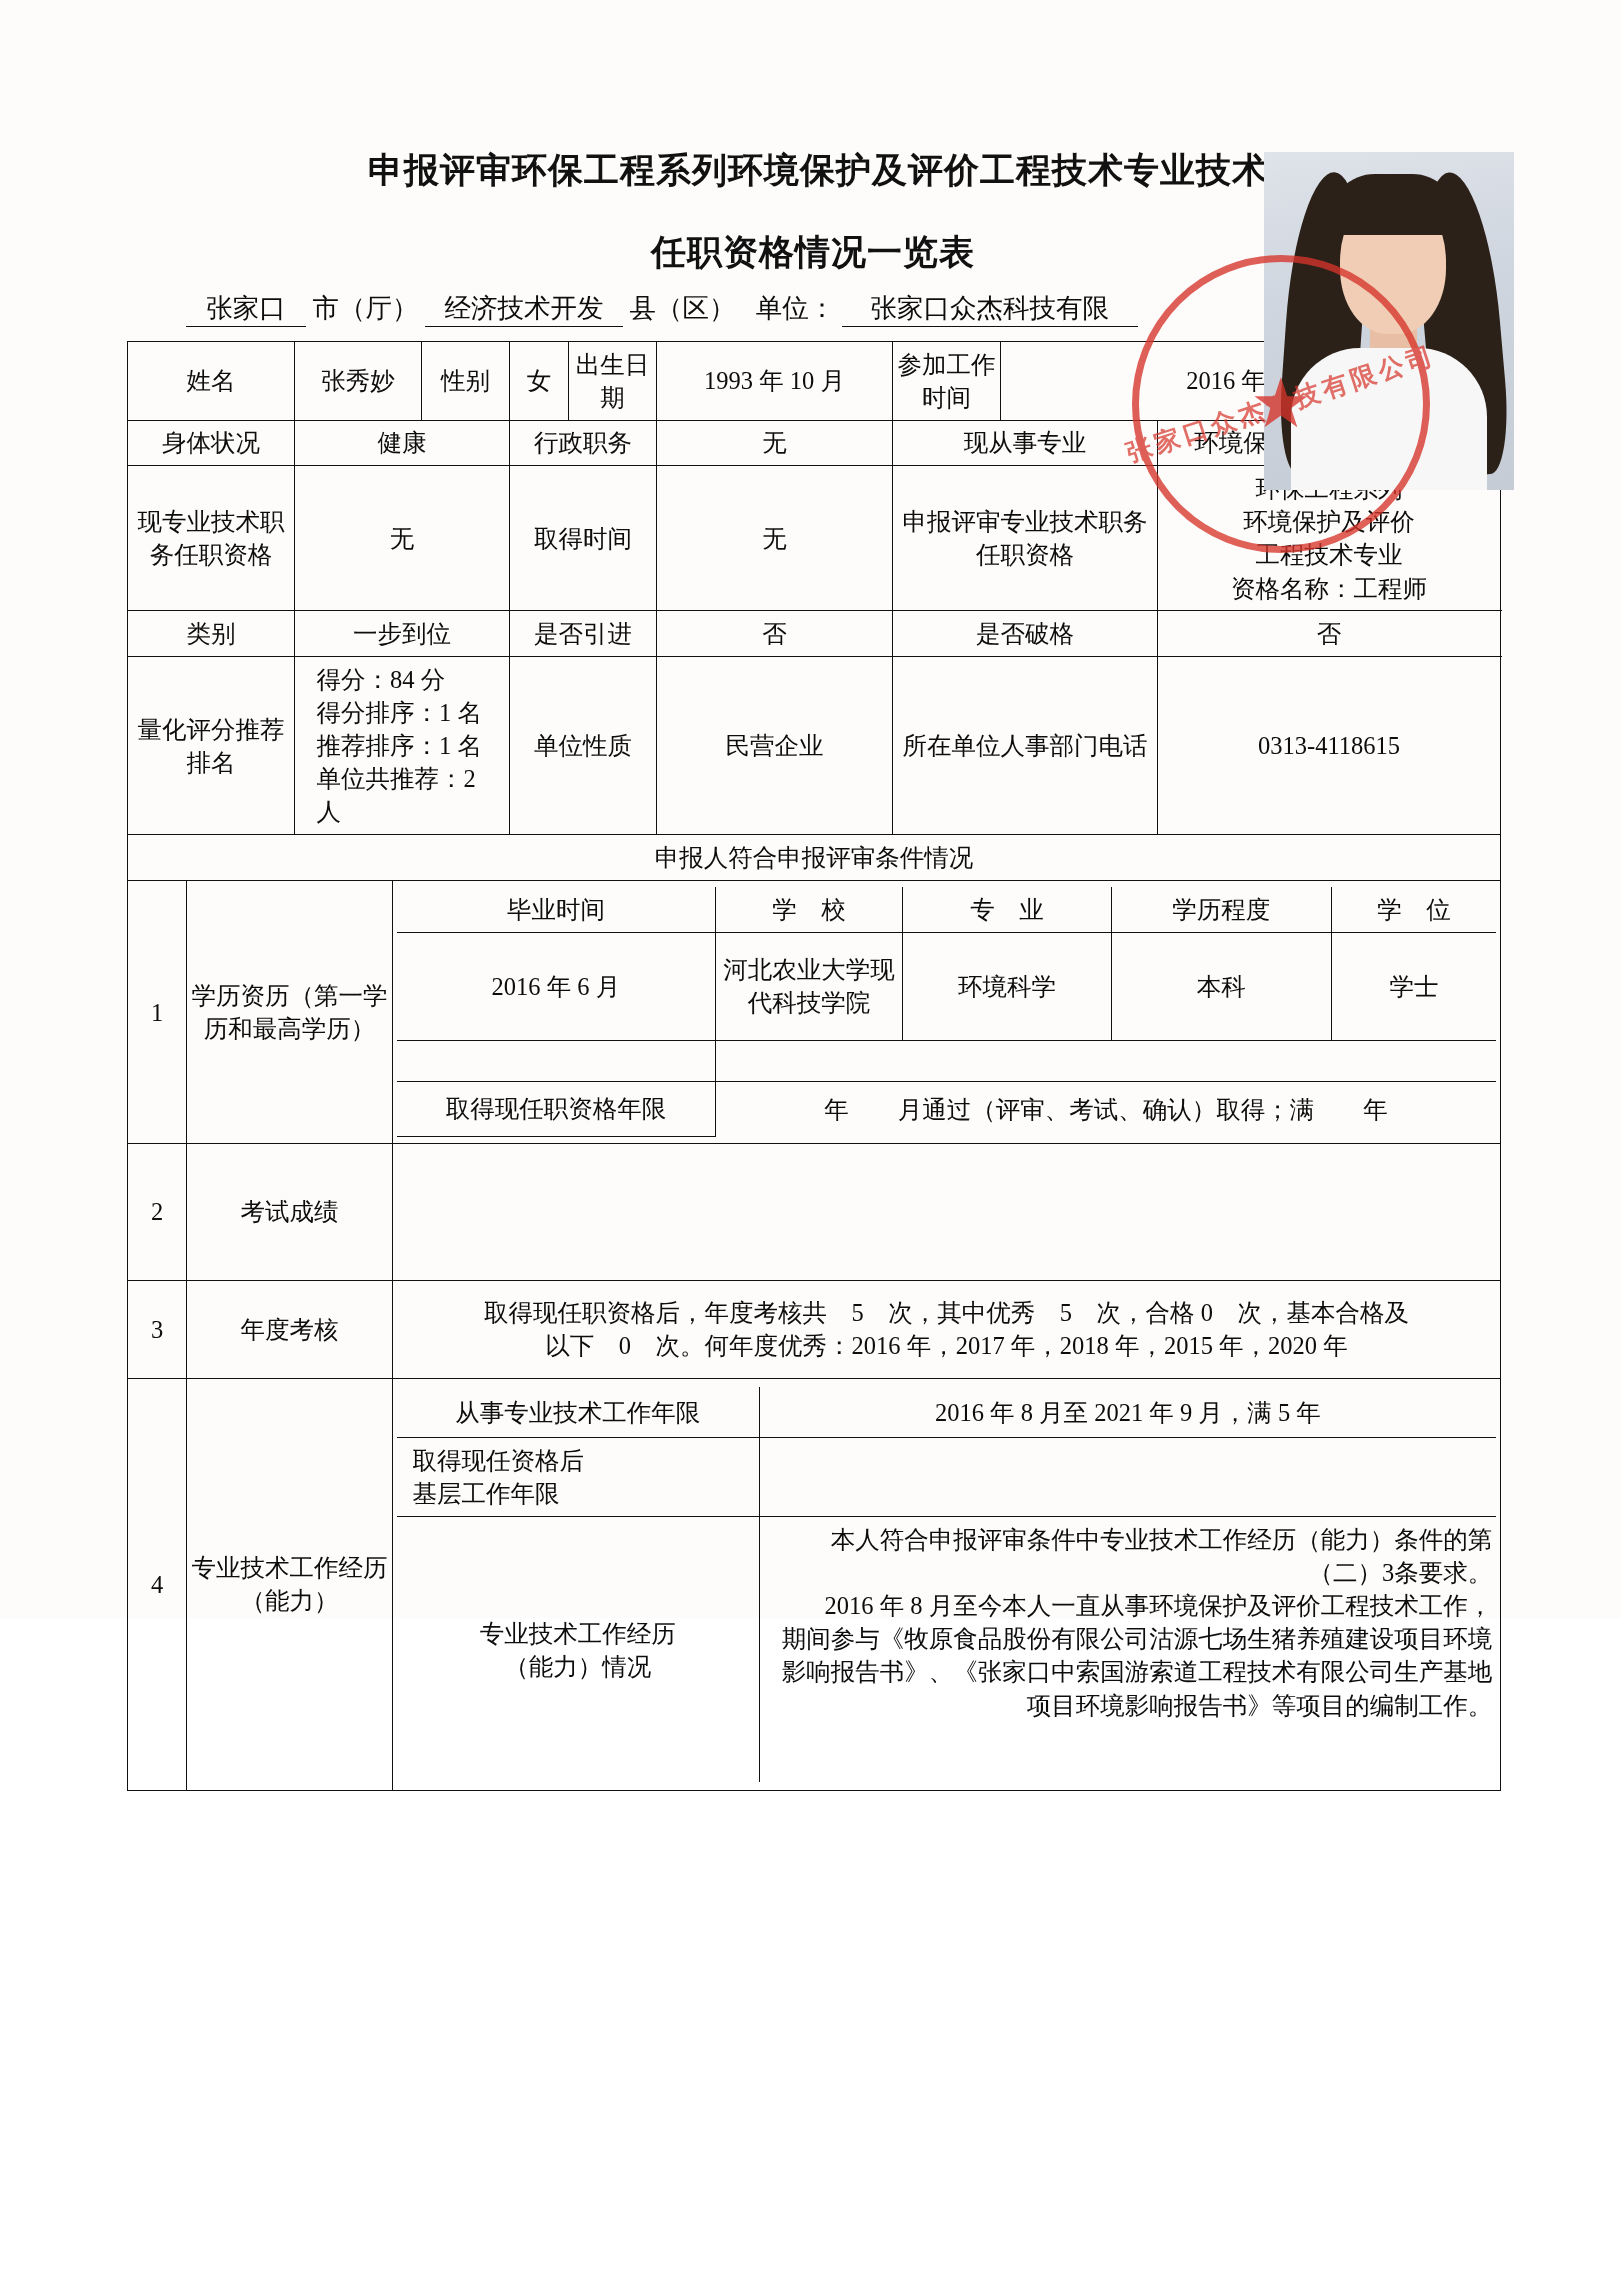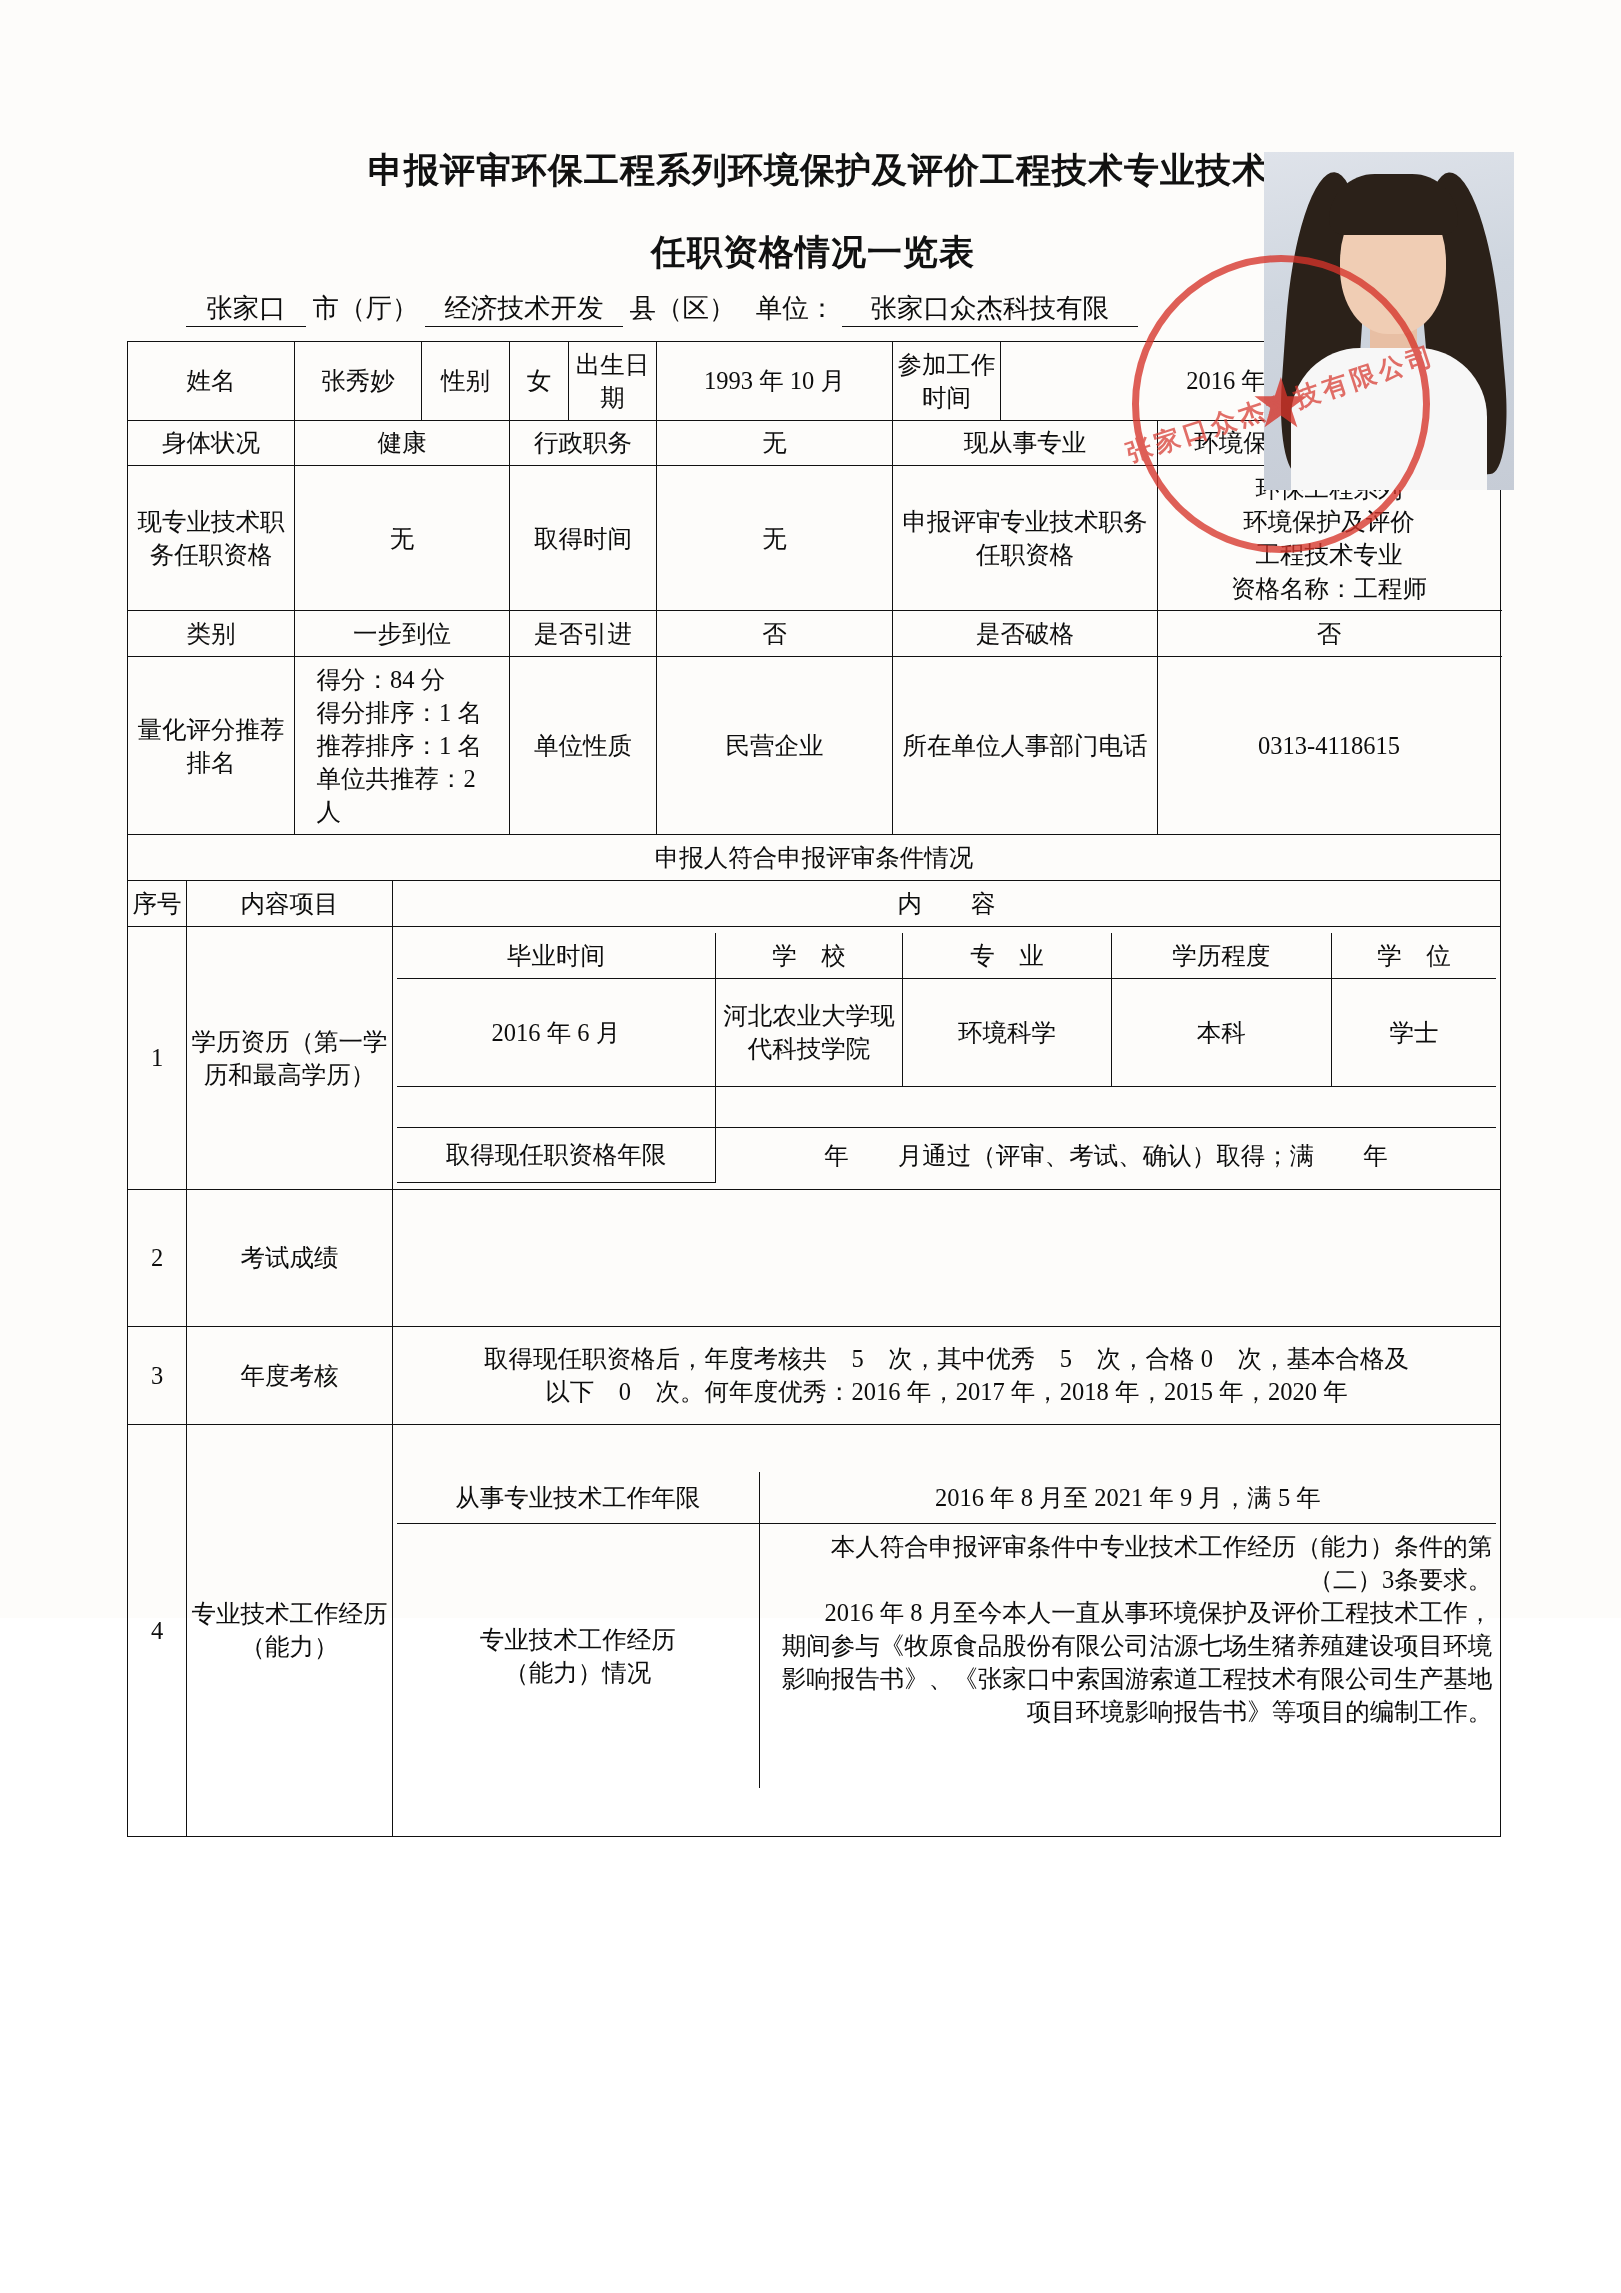--- a/index.html
+++ b/index.html
@@ -272,25 +272,20 @@
         <td colspan="2" class="vtext">单位性质</td>
         <td colspan="2">民营企业</td>
         <td colspan="2" class="vtext">所在单位人事部门电话</td>
         <td colspan="3">0313-4118615</td>
       </tr>
 
       <tr>
         <td colspan="13">申报人符合申报评审条件情况</td>
       </tr>
 
-      <tr>
-        <td class="vtext">序号</td>
-        <td colspan="2" class="vtext">内容项目</td>
-        <td colspan="10">内　　容</td>
-      </tr>
 
       <tr style="height:255px">
         <td>1</td>
         <td colspan="2" class="vtext">学历资历（第一学历和最高学历）</td>
         <td colspan="10" class="nopad">
           <table class="inner">
             <colgroup>
               <col style="width:284px">
               <col style="width:167px">
               <col style="width:186px">
@@ -347,20 +342,27 @@
           <table class="inner">
             <colgroup>
               <col style="width:323px">
               <col style="width:657px">
             </colgroup>
             <tbody>
                   <tr style="height:51px">
               <td class="noleft notop">从事专业技术工作年限</td>
               <td class="notop noright">2016 年 8 月至 2021 年 9 月，满 5 年</td>
             </tr>
+            <tr style="height:78px">
+              <td class="noleft" style="text-align:left;padding-left:15.7px">
+                <div>取得现任资格后</div>
+                <div>基层工作年限</div>
+              </td>
+              <td class="noright"></td>
+            </tr>
             <tr style="height:265px">
               <td class="noleft nobottom">
                 <div>专业技术工作经历</div>
                 <div>（能力）情况</div>
               </td>
               <td class="noright nobottom para" style="vertical-align:top">
                 <p class="indent">本人符合申报评审条件中专业技术工作经历（能力）条件的第（二）3条要求。</p>
                 <p class="indent">2016 年 8 月至今本人一直从事环境保护及评价工程技术工作，期间参与《牧原食品股份有限公司沽源七场生猪养殖建设项目环境影响报告书》、《张家口中索国游索道工程技术有限公司生产基地项目环境影响报告书》等项目的编制工作。</p>
               </td>
             </tr>

